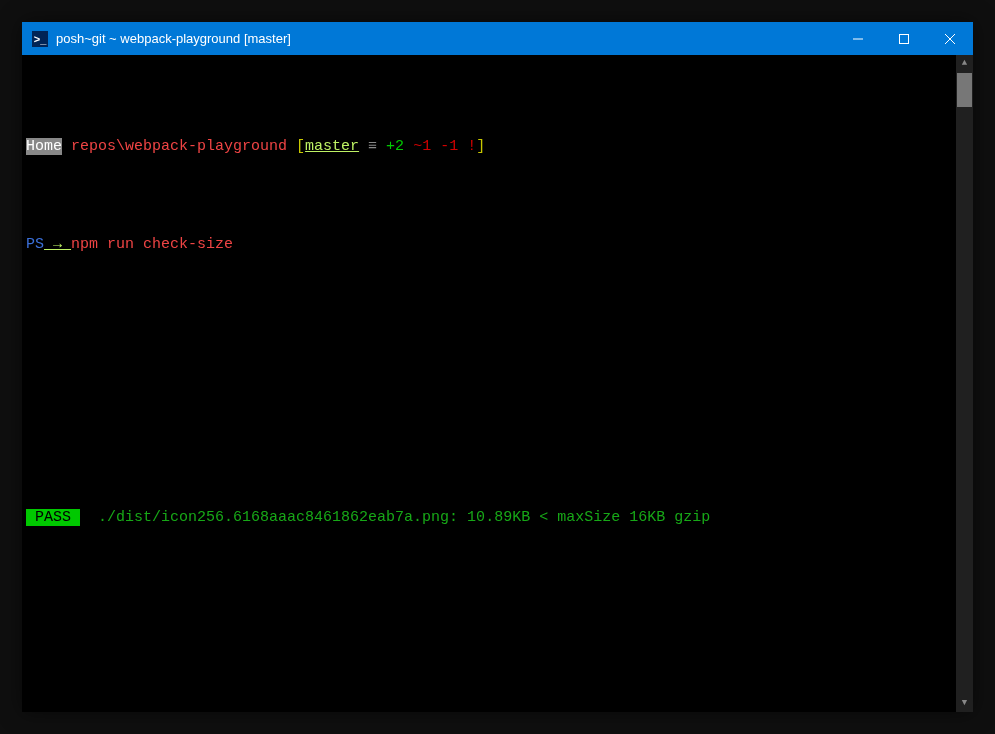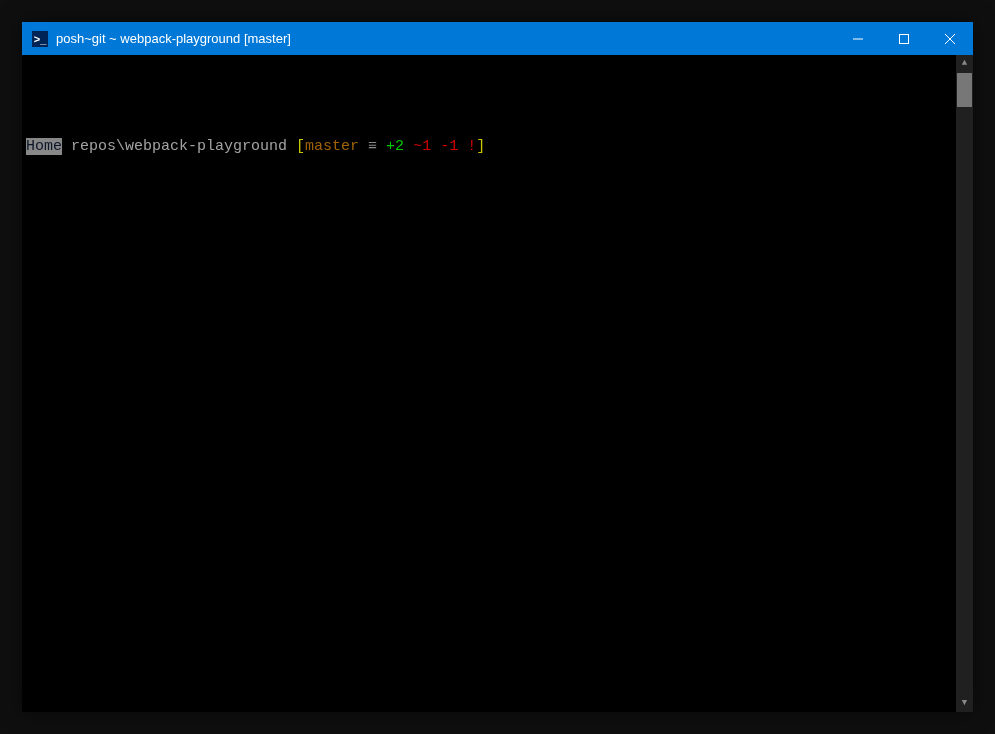--- a/index.html
+++ b/index.html
@@ -91,23 +91,23 @@
       height: 17px;
       display: flex;
       align-items: center;
       justify-content: center;
       color: #888;
       font-size: 9px;
     }
     .scroll-arrow.up { top: 0; }
     .scroll-arrow.down { bottom: 0; }
     
-    .c-homebg { background: #888; color: #0f172a; }
-    .c-white { color: #a3a3a3; }
-    .c-cyan { color: #a16207; }
+    .c-homebg { background: #888; color: #ffffff; }
+    .c-white { color: #ef4444; }
+    .c-cyan { color: #bef264; text-decoration: underline; }
     .c-darkgray { color: #888; }
     .c-green { color: #00c800; }
     .c-red { color: #d10000; }
     .c-yellow { color: #c8c800; }
     .c-blue { color: #3a6fd8; }
     .c-pass { background: #00c800; color: #000; }
     .c-passtext { color: #17a817; }
   </style>
 </head>
 <body>
@@ -135,27 +135,29 @@
     </div>
   </div>
 
   <div class="terminal-body">
     <div class="terminal-content">
 
       
       <div class="line"><span class="c-homebg">Home</span><span class="c-white"> repos\webpack-playground </span><span class="c-yellow">[</span><span class="c-cyan">master</span><span class="c-darkgray"> ≡ </span><span class="c-green">+2</span><span class="c-red"> ~1</span><span class="c-red"> -1</span><span class="c-red"> !</span><span class="c-yellow">]</span></div>
 
       
+      <div class="line"><span class="c-blue">PS</span><span class="c-cyan"> → </span><span class="c-white">npm run check-size</span></div>
 
       <div class="line">&nbsp;</div>
 
 
       <div class="line">&nbsp;</div>
 
       
+      <div class="line"><span class="c-pass"> <span>PASS</span> </span>  <span class="c-passtext">./dist/icon256.6168aaac8461862eab7a.png: 10.89KB &lt; maxSize 16KB gzip</span></div>
       <div class="line">&nbsp;</div>
       
       
       
       
       
 
       
 
       

